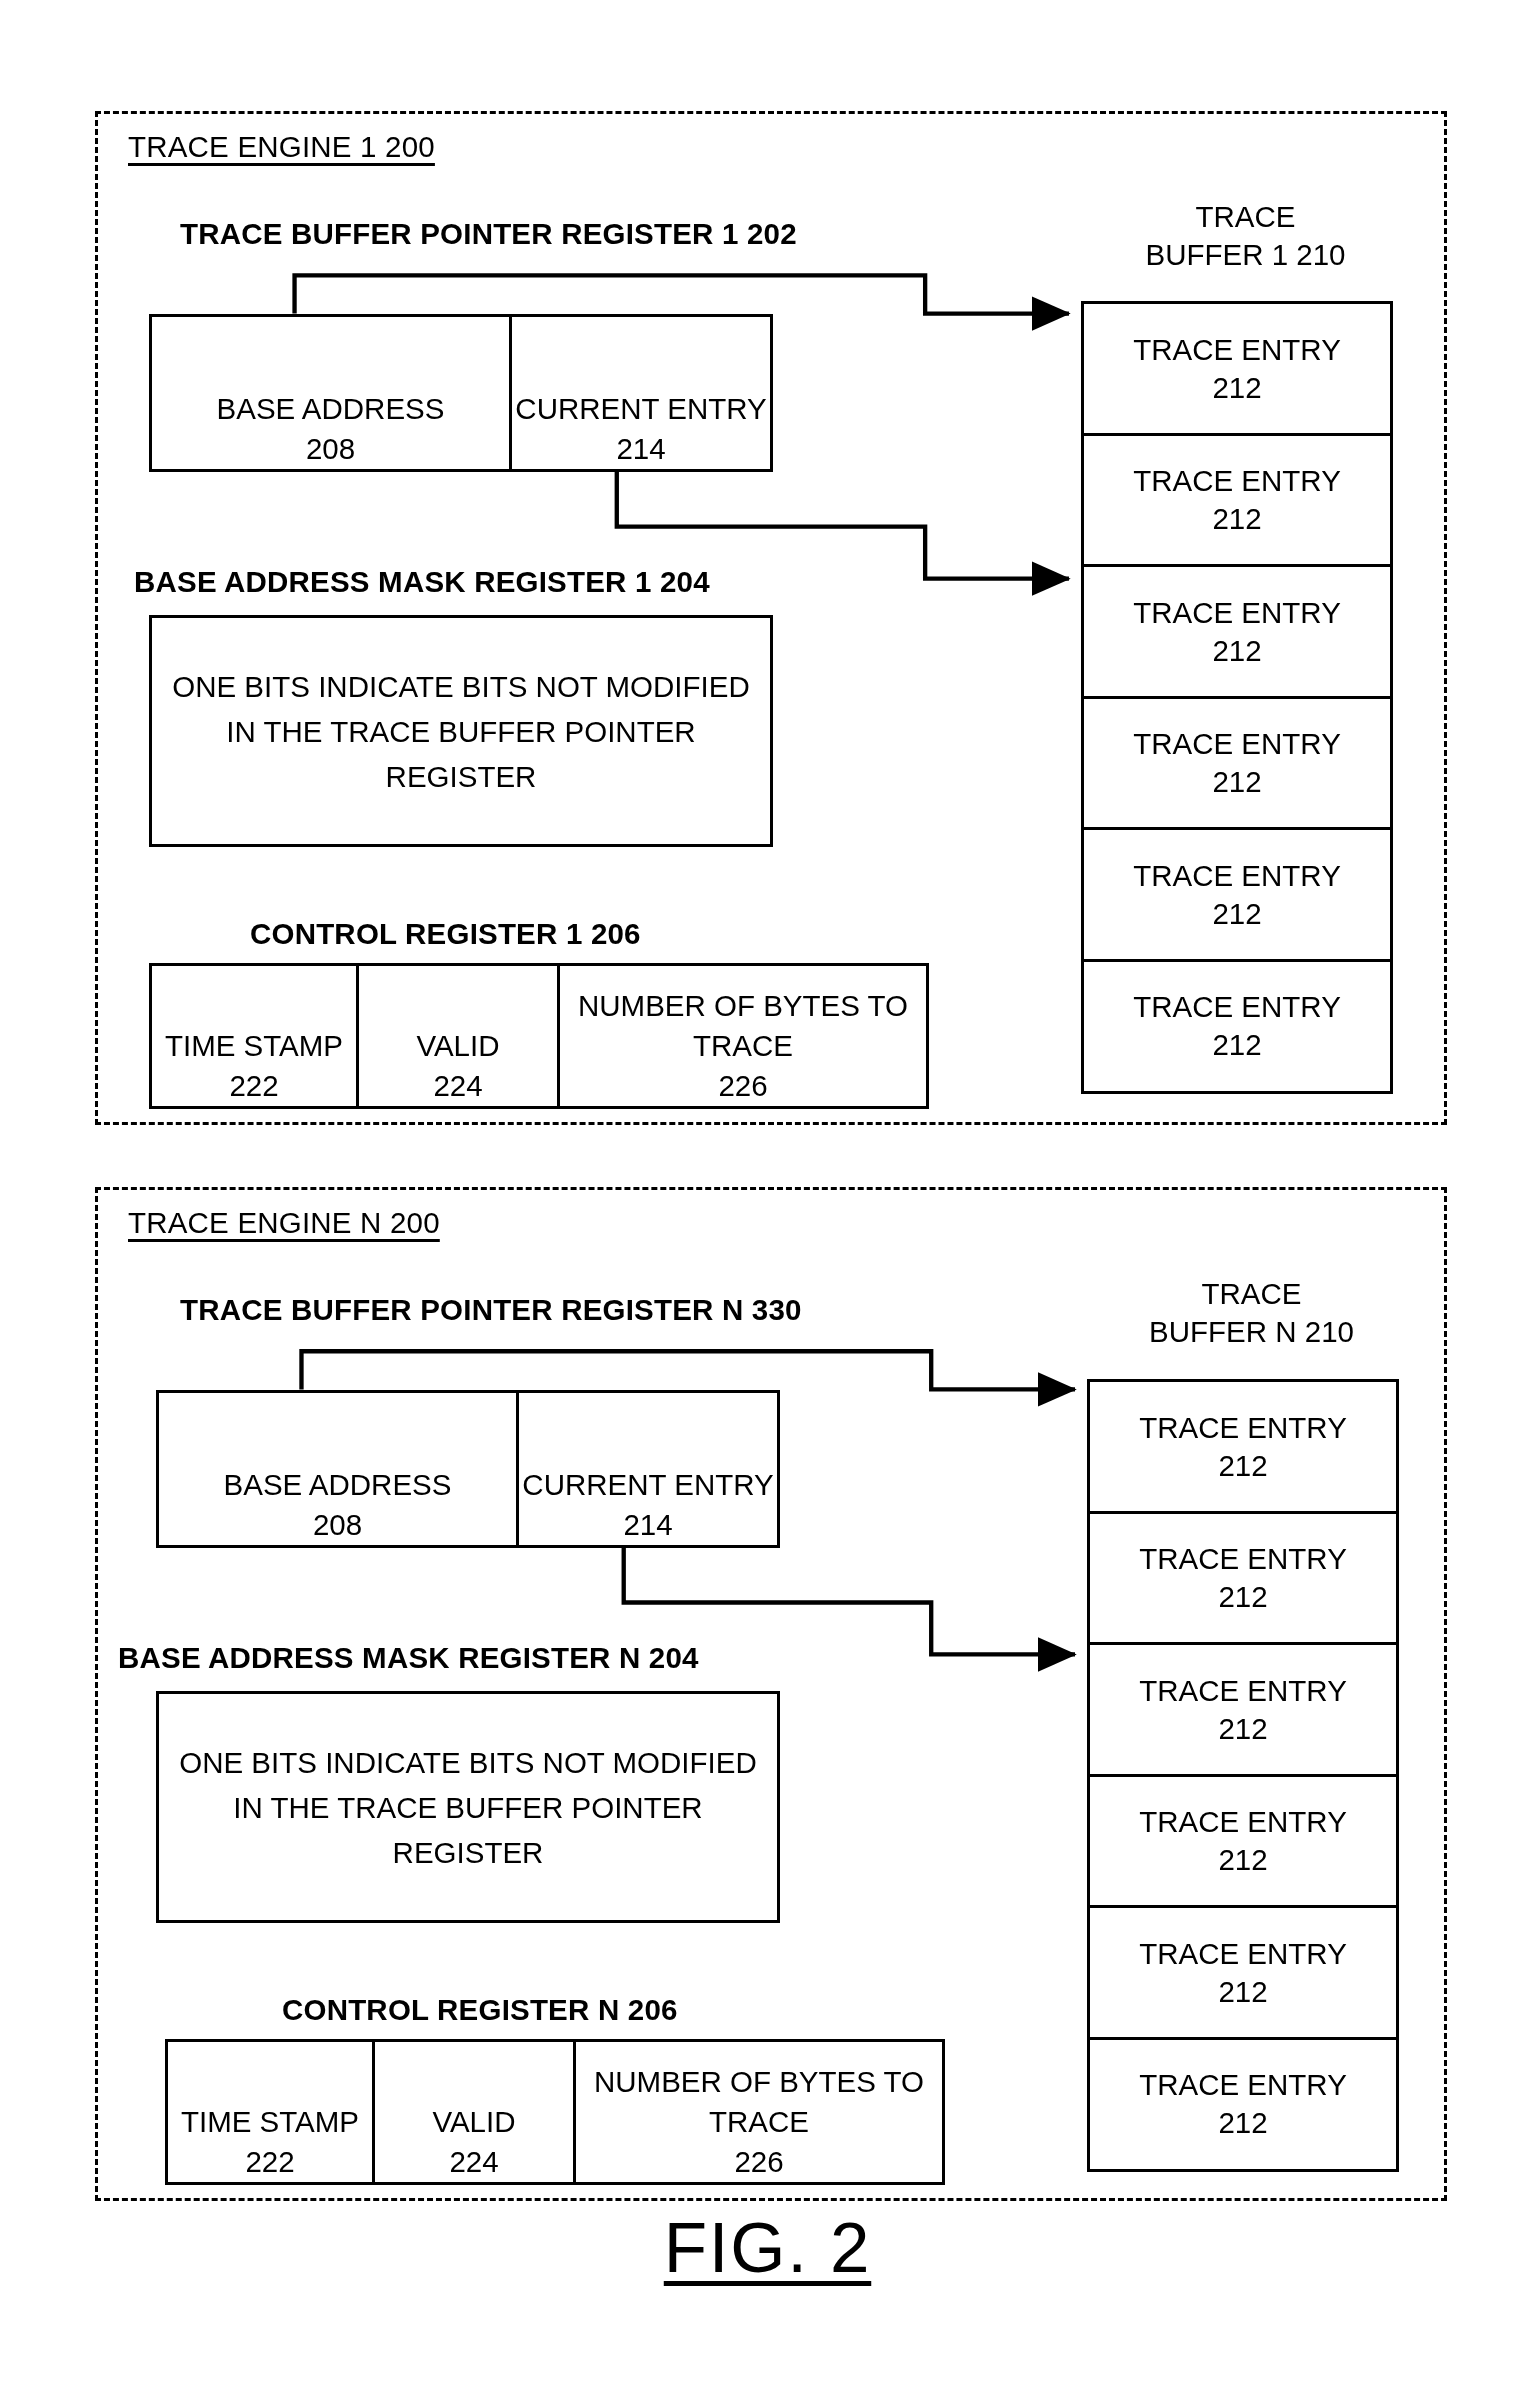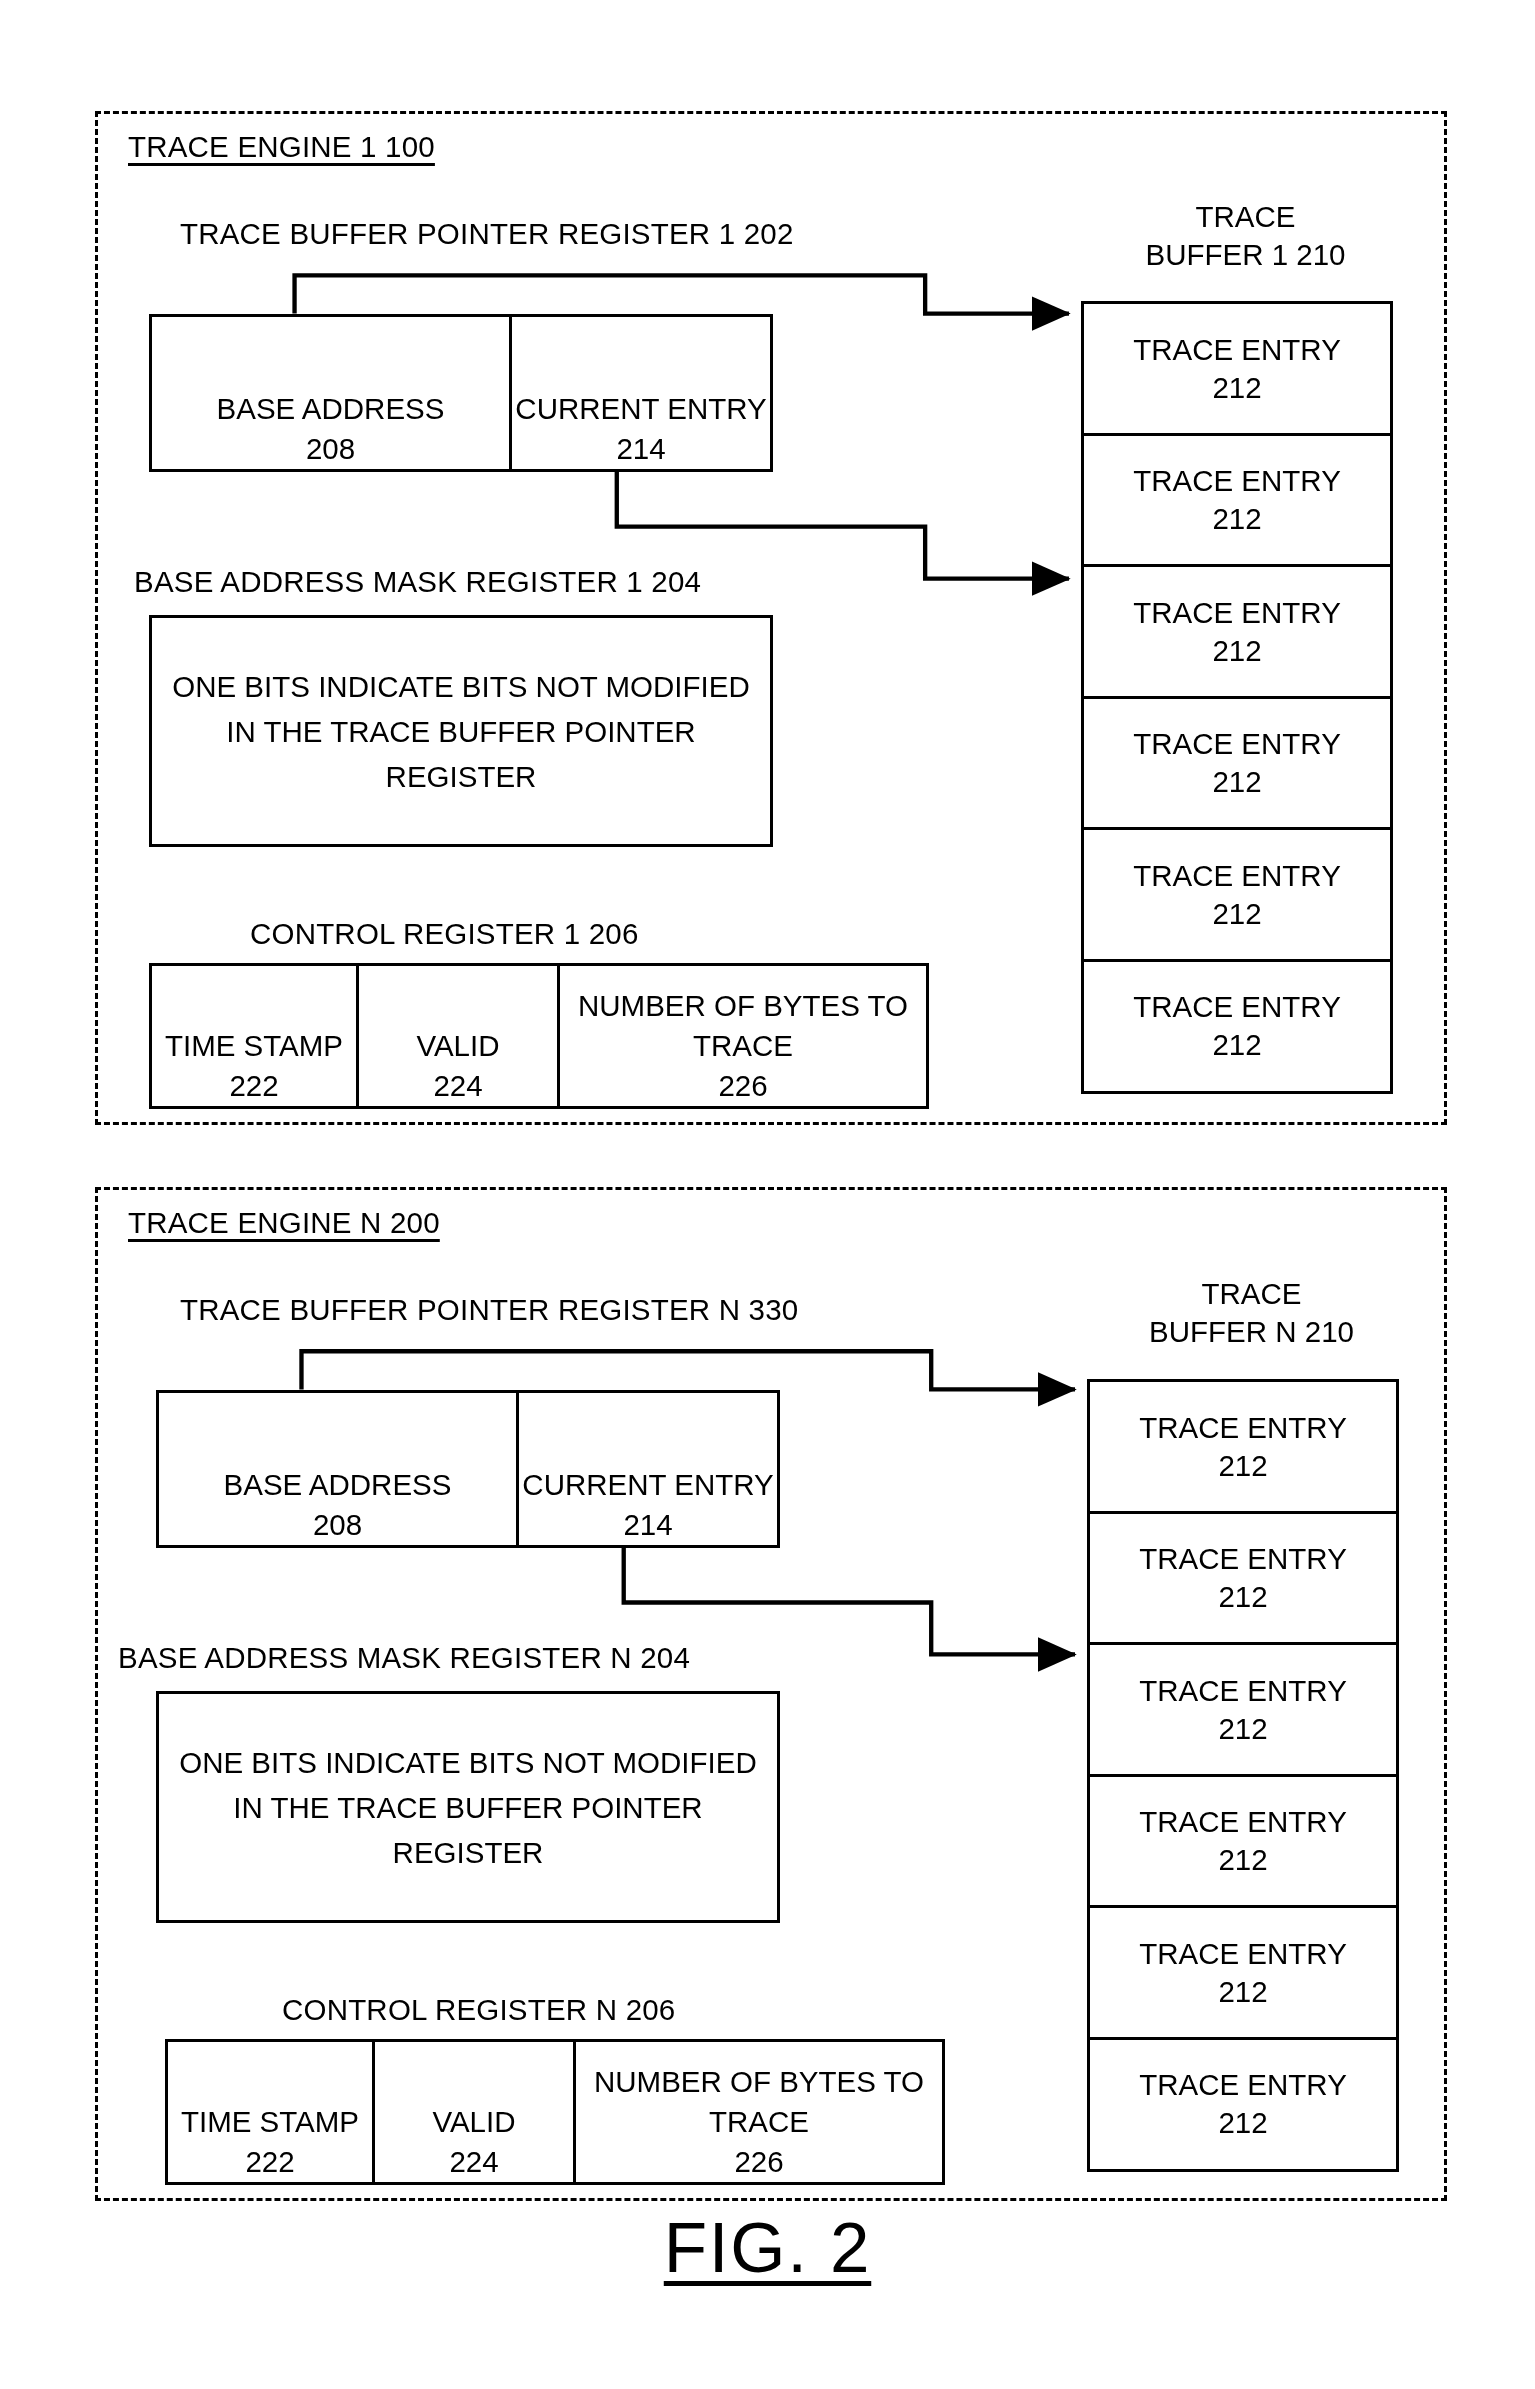--- a/index.html
+++ b/index.html
@@ -34,21 +34,21 @@
     font-weight: 400;
     letter-spacing: 0.2px;
     white-space: nowrap;
     text-decoration: underline;
     text-underline-offset: 6px;
     text-decoration-thickness: 2.6px;
   }
   .reg-caption {
     position: absolute;
     font-size: 29.5px;
-    font-weight: 400;
+    font-weight: 700;
     white-space: nowrap;
     letter-spacing: 0.2px;
   }
   .buffer-caption {
     position: absolute;
     font-size: 29.5px;
     line-height: 38px;
     text-align: center;
     white-space: nowrap;
   }
@@ -126,21 +126,21 @@
     text-decoration: underline;
     text-underline-offset: 8.7px;
     text-decoration-thickness: 5.2px;
   }
 </style>
 </head>
 <body>
 
 <div class="engine-panel" id="engine-panel-1"></div>
 
-<div class="engine-title" style="left:128px; top:130px;">TRACE ENGINE 1 100</div>
+<div class="engine-title" style="left:128px; top:130px;">TRACE ENGINE 1 200</div>
 
 <div class="reg-caption" style="left:180px; top:217px;">TRACE BUFFER POINTER REGISTER 1 202</div>
 
 <div class="box-row" style="left:149px; top:314px; width:624px; height:158px;">
   <div class="cell" style="flex:0 0 357px;">
     <span><span>BASE ADDRESS</span><br><span>208</span></span>
   </div>
   <div class="cell" style="flex:1 1 auto;">
     <span><span>CURRENT ENTRY</span><br><span>214</span></span>
   </div>

